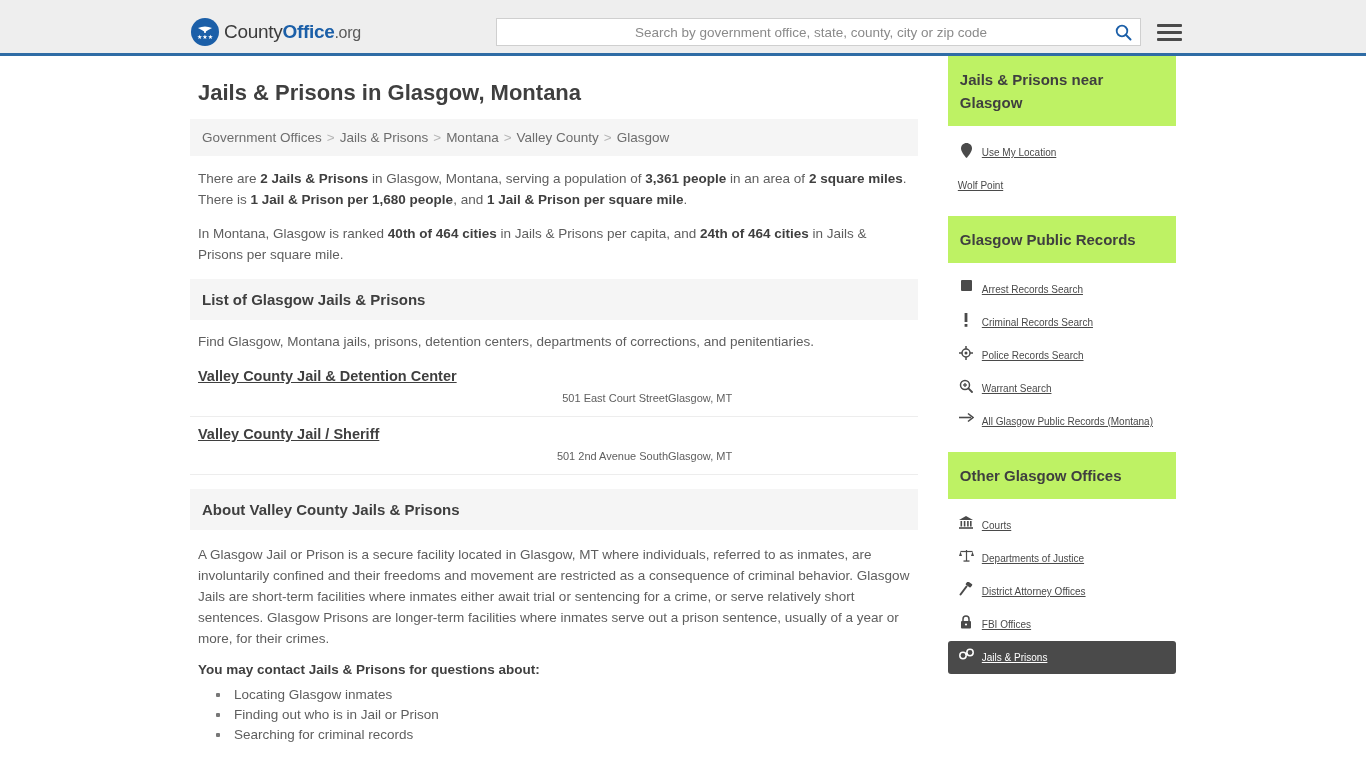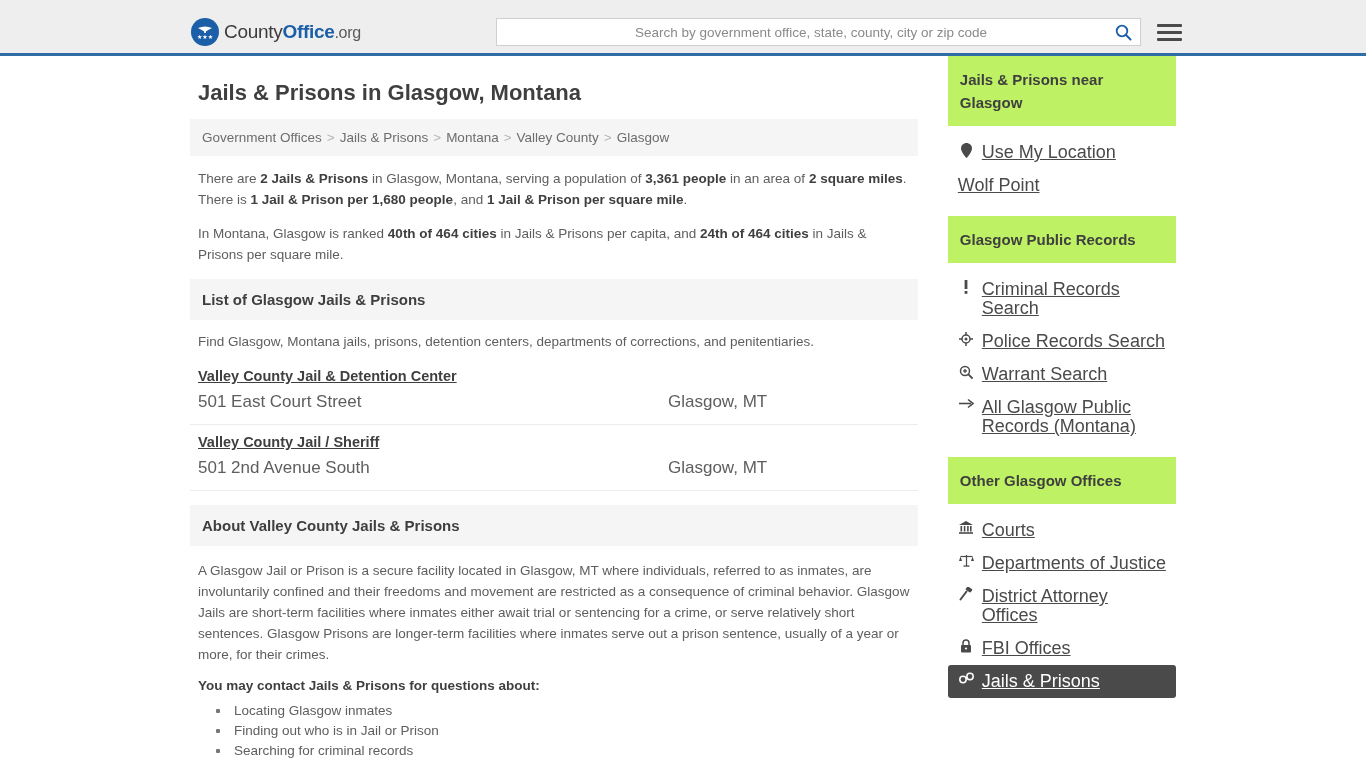--- a/index.html
+++ b/index.html
@@ -105,21 +105,21 @@
   .listing {
     padding: 8px 8px 12px 8px;
     border-bottom: 1px solid #ededed;
   }
   .listing:last-of-type { border-bottom: none; }
   .listing-name {
     font-size: 14.5px; font-weight: 700; color: #3f3f3f;
     text-decoration: underline; display: inline-block;
     margin-bottom: 8px; cursor: pointer;
   }
-  .listing-row { display: flex; font-size: 17px; color: #5e5e5e; }
+  .listing-row { display: flex; font-size: 11px; color: #5e5e5e; text-align: right; }
   .listing-addr { width: 470px; }
 
   .about-body { padding: 14px 8px 0 8px; }
   .about-body p {
     font-size: 13.5px; line-height: 21px; color: #5e5e5e; margin-bottom: 13px;
   }
   .about-lead { font-weight: 700; color: #3f3f3f; font-size: 13.5px; margin-bottom: 8px; }
   .about-list { list-style: none; padding-left: 18px; }
   .about-list li {
     font-size: 13.5px; color: #5e5e5e; line-height: 20px;
@@ -134,21 +134,21 @@
   .side-block { margin-bottom: 10px; }
   .side-head {
     background: #bef264;
     padding: 12px 12px;
     font-size: 15px; font-weight: 700; color: #3f3f3f;
     line-height: 23px;
   }
   .side-links { padding: 10px 0 4px 0; }
   .side-link {
     display: flex; align-items: flex-start;
-    padding: 7px 10px; font-size: 18px;
+    padding: 7px 10px; font-size: 10px;
     color: #4a4a4a; text-decoration: none; cursor: pointer;
   }
   .side-link .ico {
     width: 17px; min-width: 17px; margin-right: 7px;
     color: #4a4a4a; display: flex; align-items: center;
     justify-content: center; line-height: 17px; font-size: 13px;
   }
   .side-link .lbl { text-decoration: underline; line-height: 19px; }
   .side-link.no-icon { padding-left: 10px; }
   .side-link.active {
@@ -254,20 +254,28 @@
           <span class="lbl">Wolf Point</span>
         </a>
       </div>
     </div>
 
     <div class="side-block">
       <div class="side-head">Glasgow Public Records</div>
       <div class="side-links">
         <a class="side-link">
           <span class="ico">
+            <svg width="11" height="11" viewBox="0 0 11 11">
+                  <rect x="0" y="0" width="11" height="11" rx="1" fill="#4a4a4a"></rect>
+                </svg>
+          </span>
+          <span class="lbl">Arrest Records Search</span>
+        </a>
+        <a class="side-link">
+          <span class="ico">
             <svg width="6" height="14" viewBox="0 0 6 14">
                   <rect x="1.6" y="0" width="2.8" height="9" fill="#4a4a4a"></rect>
                   <rect x="1.6" y="11" width="2.8" height="2.8" fill="#4a4a4a"></rect>
                 </svg>
           </span>
           <span class="lbl">Criminal Records Search</span>
         </a>
         <a class="side-link">
           <span class="ico">
             <svg width="14" height="14" viewBox="0 0 14 14">

